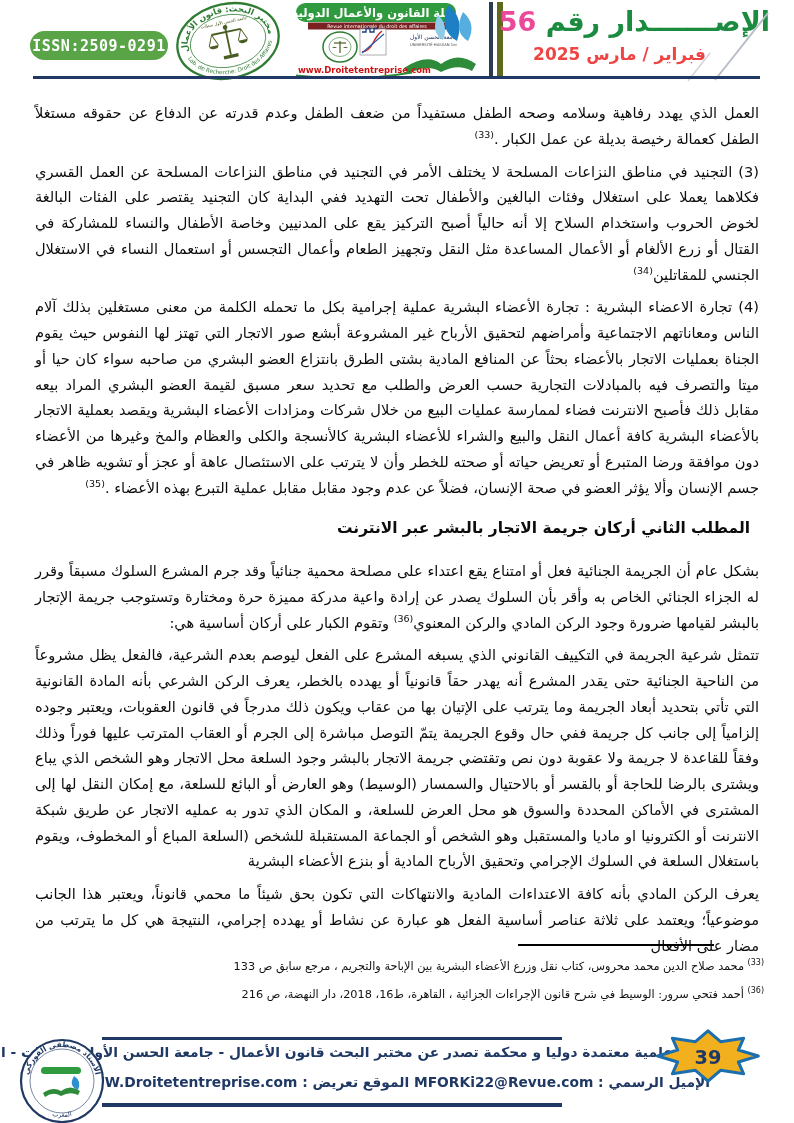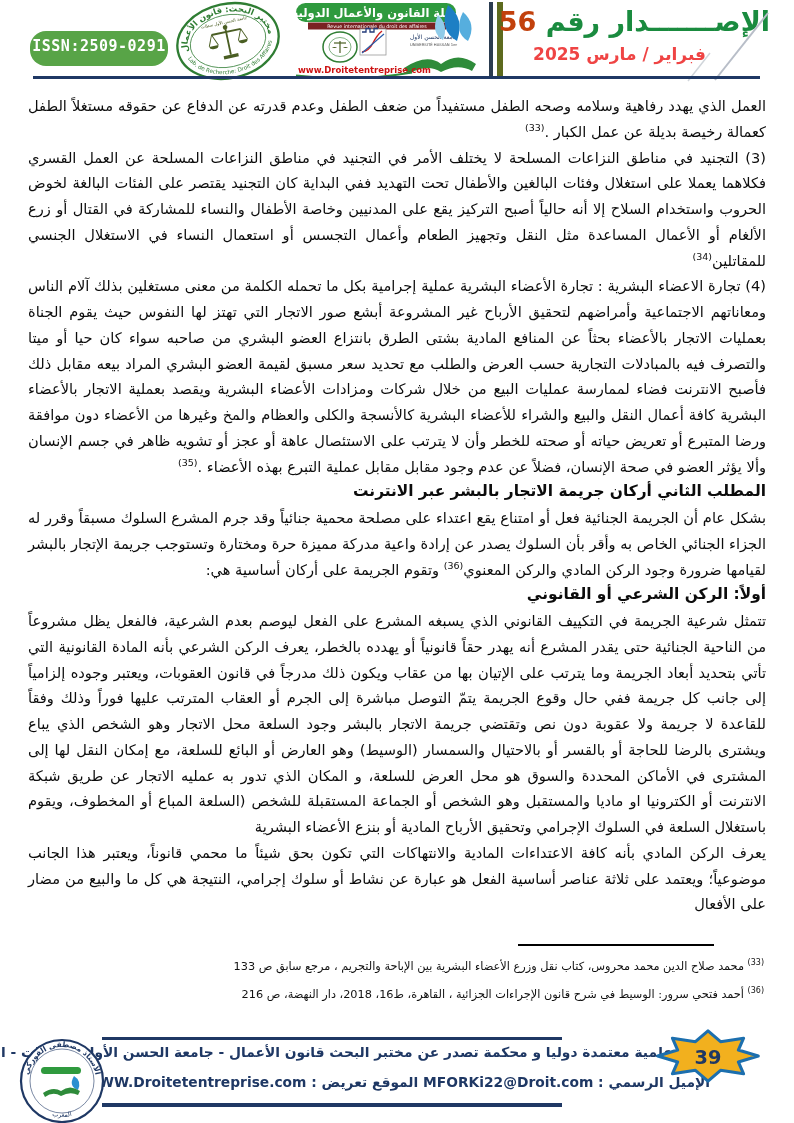--- a/index.html
+++ b/index.html
@@ -1,37 +1,37 @@
 <!DOCTYPE html>
 <html lang="ar"><head>
 <meta charset="utf-8">
 <style>
   html,body{margin:0;padding:0;background:#ffffff;}
   .page{position:relative;width:794px;height:1123px;background:#fff;overflow:hidden;
         font-family:"DejaVu Sans",sans-serif;color:#111;}
   
-  .issn-pill{position:absolute;left:30px;top:31px;width:138px;height:35px;background:#58a447;
+  .issn-pill{position:absolute;left:30px;top:31px;width:138px;height:29px;background:#58a447;
              border-radius:16px;color:#fff;font-weight:bold;font-size:15px;line-height:31px;
              text-align:center;letter-spacing:.5px;font-family:"DejaVu Sans Mono",monospace;}
   .header-rule{position:absolute;left:33px;top:76px;width:727px;height:3px;background:#1f3864;}
   .bar-navy{position:absolute;left:489px;top:2px;width:4px;height:75px;background:#2b3c50;}
   .bar-olive{position:absolute;left:497px;top:2px;width:6px;height:75px;background:#5d6a1e;}
   .issue-line1{position:absolute;top:6px;right:24px;direction:rtl;font-size:27px;font-weight:bold;
                color:#1a8b3f;white-space:nowrap;}
-  .issue-line1 .num{color:#c2410c;}
+  .issue-line1 .num{color:#ec4899;}
   .issue-line2{position:absolute;top:44px;right:88px;direction:rtl;font-size:17px;font-weight:bold;
                color:#ef4444;white-space:nowrap;}
   .lab-stamp{position:absolute;left:172px;top:1px;width:112px;height:80px;}
   .journal-logo{position:absolute;left:288px;top:2px;width:192px;height:76px;}
   .slashes{position:absolute;left:680px;top:5px;width:110px;height:80px;}
   
   .main{position:absolute;top:93px;left:28px;width:738px;direction:rtl;text-align:justify;
         font-size:14.6px;line-height:25.75px;color:#0c0c0c;}
-  .main p{margin:0;text-align:justify;}
-  .main .bhead{font-weight:bold;font-size:15.4px;margin:0;}
+  .main p{margin:7px;text-align:justify;}
+  .main .bhead{font-weight:bold;font-size:15.4px;margin:16px;}
   sup.ref{font-size:9.5px;line-height:0;}
   
   .fn-sep{position:absolute;top:944px;left:518px;width:196px;height:0;border-top:2px solid #000;}
   .footnotes{position:absolute;top:951px;left:30px;width:734px;direction:rtl;text-align:right;
              font-size:11.3px;line-height:24.6px;color:#111;}
   .footnotes sup{font-size:8px;}
   
   .f-rule-top{position:absolute;left:102px;top:1037px;width:460px;height:2.5px;background:#1f3864;}
   .f-rule-bottom{position:absolute;left:102px;top:1103px;width:460px;height:3.5px;background:#1f3864;}
   .f-line1{position:absolute;top:1044px;left:85px;width:625px;text-align:center;direction:rtl;
@@ -120,36 +120,35 @@
     <line x1="8" y1="76" x2="30" y2="48" stroke="#d0d5da" stroke-width="1.5"></line>
   </svg>
 
   <div class="header-rule"></div>
 
   <div class="main">
     <p><span>العمل الذي يهدد رفاهية وسلامه وصحه الطفل مستفيداً من ضعف الطفل وعدم قدرته عن الدفاع عن حقوقه مستغلاً الطفل كعمالة رخيصة بديلة عن عمل الكبار .</span><sup class="ref">(33)</sup></p>
     <p><span>(3) التجنيد في مناطق النزاعات المسلحة لا يختلف الأمر في التجنيد في مناطق النزاعات المسلحة عن العمل القسري فكلاهما يعملا على استغلال وفئات البالغين والأطفال تحت التهديد ففي البداية كان التجنيد يقتصر على الفئات البالغة لخوض الحروب واستخدام السلاح إلا أنه حالياً أصبح التركيز يقع على المدنيين وخاصة الأطفال والنساء للمشاركة في القتال أو زرع الألغام أو الأعمال المساعدة مثل النقل وتجهيز الطعام وأعمال التجسس أو استعمال النساء في الاستغلال الجنسي للمقاتلين</span><sup class="ref">(34)</sup></p>
     <p><span>(4) تجارة الاعضاء البشرية : تجارة الأعضاء البشرية عملية إجرامية بكل ما تحمله الكلمة من معنى مستغلين بذلك آلام الناس ومعاناتهم الاجتماعية وأمراضهم لتحقيق الأرباح غير المشروعة أبشع صور الاتجار التي تهتز لها النفوس حيث يقوم الجناة بعمليات الاتجار بالأعضاء بحثاً عن المنافع المادية بشتى الطرق بانتزاع العضو البشري من صاحبه سواء كان حيا أو ميتا والتصرف فيه بالمبادلات التجارية حسب العرض والطلب مع تحديد سعر مسبق لقيمة العضو البشري المراد بيعه مقابل ذلك فأصبح الانترنت فضاء لممارسة عمليات البيع من خلال شركات ومزادات الأعضاء البشرية ويقصد بعملية الاتجار بالأعضاء البشرية كافة أعمال النقل والبيع والشراء للأعضاء البشرية كالأنسجة والكلى والعظام والمخ وغيرها من الأعضاء دون موافقة ورضا المتبرع أو تعريض حياته أو صحته للخطر وأن لا يترتب على الاستئصال عاهة أو عجز أو تشويه ظاهر في جسم الإنسان وألا يؤثر العضو في صحة الإنسان، فضلاً عن عدم وجود مقابل مقابل عملية التبرع بهذه الأعضاء .</span><sup class="ref">(35)</sup></p>
     <p class="bhead">المطلب الثاني أركان جريمة الاتجار بالبشر عبر الانترنت</p>
-    <p><span>بشكل عام أن الجريمة الجنائية فعل أو امتناع يقع اعتداء على مصلحة محمية جنائياً وقد جرم المشرع السلوك مسبقاً وقرر له الجزاء الجنائي الخاص به وأقر بأن السلوك يصدر عن إرادة واعية مدركة مميزة حرة ومختارة وتستوجب جريمة الإتجار بالبشر لقيامها ضرورة وجود الركن المادي والركن المعنوي</span><sup class="ref">(36)</sup><span> وتقوم الجريمة على أركان أساسية هي:</span></p>
-    <p class="bhead">أولاً: الركن الشرعي أو القانوني</p>
+    <p><span>بشكل عام أن الجريمة الجنائية فعل أو امتناع يقع اعتداء على مصلحة محمية جنائياً وقد جرم المشرع السلوك مسبقاً وقرر له الجزاء الجنائي الخاص به وأقر بأن السلوك يصدر عن إرادة واعية مدركة مميزة حرة ومختارة وتستوجب جريمة الإتجار بالبشر لقيامها ضرورة وجود الركن المادي والركن المعنوي</span><sup class="ref">(36)</sup><span> وتقوم الكبار على أركان أساسية هي:</span></p>
     <p>تتمثل شرعية الجريمة في التكييف القانوني الذي يسبغه المشرع على الفعل ليوصم بعدم الشرعية، فالفعل يظل مشروعاً من الناحية الجنائية حتى يقدر المشرع أنه يهدر حقاً قانونياً أو يهدده بالخطر،  يعرف الركن الشرعي بأنه المادة القانونية التي تأتي بتحديد أبعاد الجريمة وما يترتب على الإتيان بها من عقاب ويكون ذلك مدرجاً في قانون العقوبات، ويعتبر وجوده إلزامياً إلى جانب كل جريمة ففي حال وقوع الجريمة يتمّ التوصل مباشرة إلى الجرم أو العقاب المترتب عليها فوراً وذلك وفقاً للقاعدة لا جريمة ولا عقوبة دون نص وتقتضي جريمة الاتجار بالبشر وجود السلعة محل الاتجار وهو الشخص الذي يباع ويشترى بالرضا للحاجة أو بالقسر أو بالاحتيال والسمسار (الوسيط) وهو العارض أو البائع للسلعة، مع إمكان النقل لها إلى المشترى في الأماكن المحددة والسوق هو محل العرض للسلعة، و المكان الذي تدور به عمليه الاتجار عن طريق شبكة الانترنت أو الكترونيا او ماديا والمستقبل وهو الشخص أو الجماعة المستقبلة للشخص (السلعة المباع أو المخطوف، ويقوم باستغلال السلعة في السلوك الإجرامي وتحقيق الأرباح المادية أو بنزع الأعضاء البشرية</p>
-    <p>يعرف الركن المادي بأنه كافة الاعتداءات المادية والانتهاكات التي تكون بحق شيئاً ما محمي قانوناً، ويعتبر هذا الجانب موضوعياً؛ ويعتمد على ثلاثة عناصر أساسية الفعل هو عبارة عن نشاط أو سلوك إجرامي، النتيجة هي كل ما والبيع من مضار على الأفعال</p>
+    <p>يعرف الركن المادي بأنه كافة الاعتداءات المادية والانتهاكات التي تكون بحق شيئاً ما محمي قانوناً، ويعتبر هذا الجانب موضوعياً؛ ويعتمد على ثلاثة عناصر أساسية الفعل هو عبارة عن نشاط أو يهدده إجرامي، النتيجة هي كل ما يترتب من مضار على الأفعال</p>
   </div>
 
   <div class="fn-sep"></div>
   <div class="footnotes">
     <div><sup>(33)</sup><span> محمد صلاح الدين محمد محروس، كتاب نقل وزرع الأعضاء البشرية بين الإباحة والتجريم ، مرجع سابق ص 133</span></div>
     <div><sup>(36)</sup><span> أحمد فتحي سرور: الوسيط في شرح قانون الإجراءات الجزائية ، القاهرة، ط16، 2018، دار النهضة، ص 216</span></div>
   </div>
 
   <div class="f-rule-top"></div>
   <div class="f-line1">مجلة علمية معتمدة  دوليا و محكمة تصدر عن مختبر البحث قانون الأعمال - جامعة الحسن الأول - سطات - المغرب</div>
   <div class="f-line2">
-    <span>الإميل الرسمي : </span><span dir="ltr">MFORKi22@Droit.com</span><span> الموقع تعريض : </span><span dir="ltr">WWW.Droitetentreprise.com</span>
+    <span>الإميل الرسمي : </span><span dir="ltr">MFORKi22@Revue.com</span><span> الموقع تعريض : </span><span dir="ltr">WWW.Droitetentreprise.com</span>
   </div>
   <div class="f-rule-bottom"></div>
 
   <svg class="footer-stamp" viewBox="0 0 100 87">
     <circle cx="50" cy="45" r="41" fill="#ffffff" stroke="#1f3864" stroke-width="2.2"></circle>
     <circle cx="50" cy="45" r="32" fill="none" stroke="#1f3864" stroke-width="0.6"></circle>
     <defs>
       <path id="fsTop" d="M 16,45 A 34,34 0 0 1 84,45"></path>
       <path id="fsBot" d="M 14,45 A 36,36 0 0 0 86,45"></path>
     </defs>

